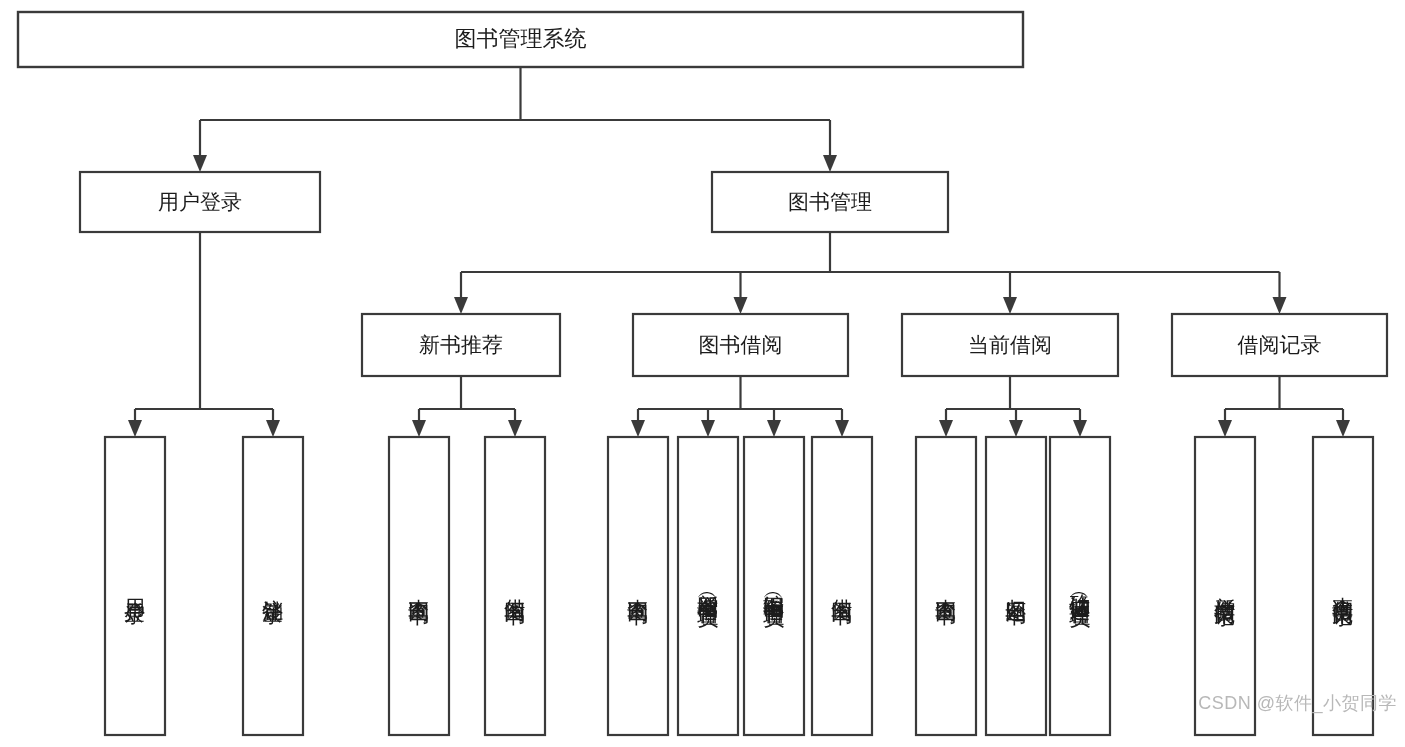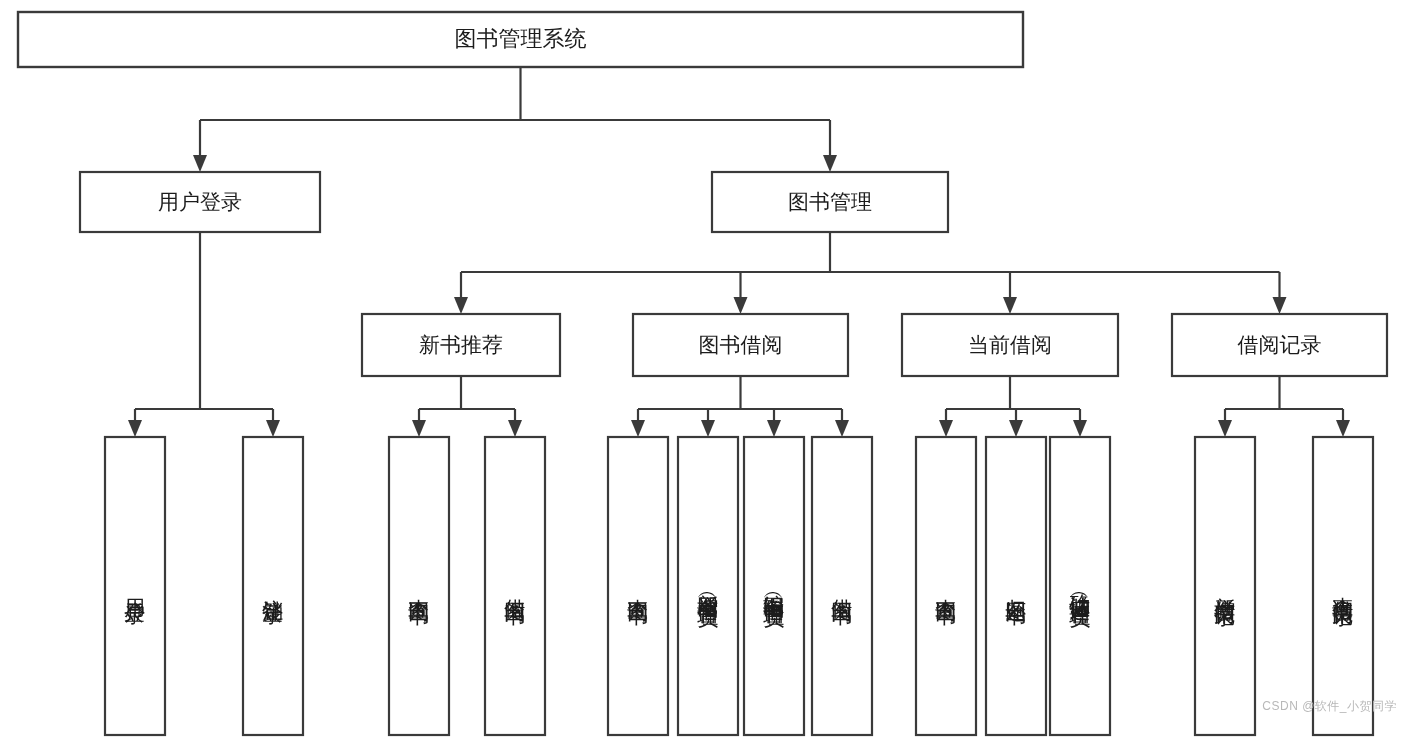--- a/index.html
+++ b/index.html
@@ -73,21 +73,21 @@
     letter-spacing: 2px;
     color: #1c1c1c;
     white-space: nowrap;
     text-align: center;
   }
   .watermark {
     position: absolute;
     right: 8px;
     bottom: 6px;
     font-family: "Liberation Sans", "DejaVu Sans", sans-serif;
-    font-size: 12px;
+    font-size: 18px;
     color: #b8b8b8;
     letter-spacing: 0.5px;
     white-space: nowrap;
     pointer-events: none;
   }
 </style>
 </head>
 <body>
 
 <div id="diagram-root">

